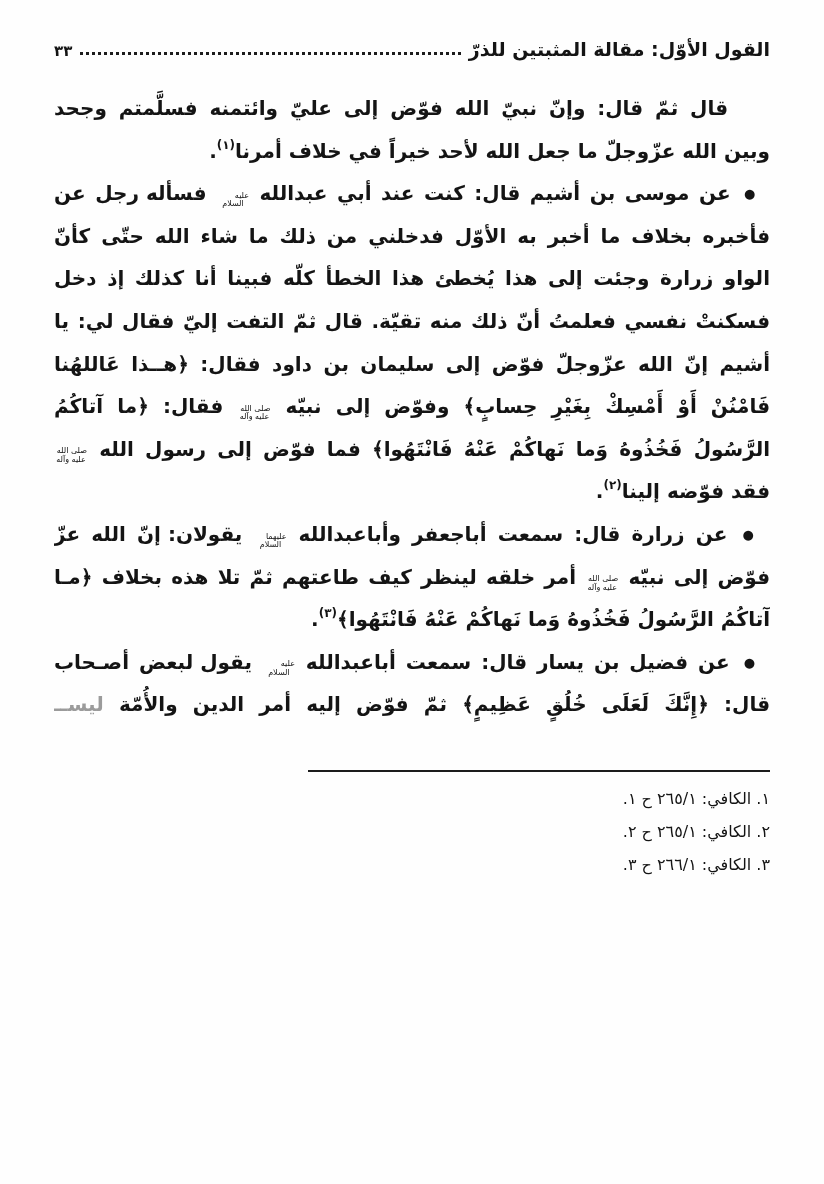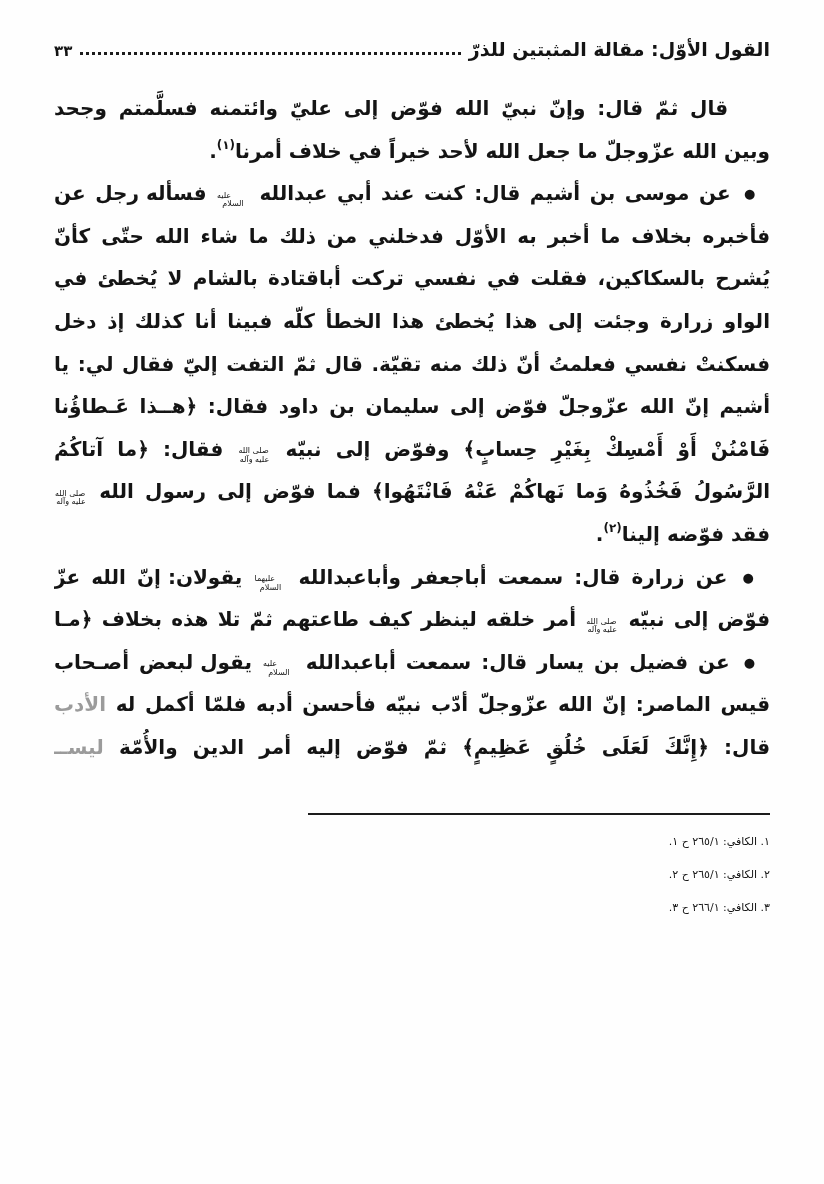--- a/index.html
+++ b/index.html
@@ -72,40 +72,40 @@
     vertical-align: 9px;
     line-height: 0;
     font-weight: 700;
   }
   .hon {
     display: inline-block;
     width: 32px;
     font-size: 8px;
     font-weight: 400;
     line-height: 1.05;
-    text-align: left;
+    text-align: right;
     text-align-last: center;
     -moz-text-align-last: center;
     vertical-align: -6px;
     white-space: normal;
     text-indent: 0;
     margin: 0 1px;
   }
   .fade { opacity: 0.42; }
 
   
   .footnote-block { margin-top: 44px; }
   .footnote-rule {
     width: 462px;
     height: 2px;
     background: #1c1c1c;
   }
   .footnotes {
     padding-top: 10px;
-    font-size: 11px;
+    font-size: 16px;
     font-weight: 400;
     line-height: 33px;
     text-align: right;
   }
   .footnote-item { height: 33px; overflow: hidden; }
 </style>
 </head>
 <body>
 
 <div class="page">
@@ -121,24 +121,23 @@
     <div class="ln ind1"><span>قال ثمّ قال: وإنّ نبيّ الله فوّض إلى عليّ وائتمنه فسلَّمتم وجحد النـاس</span></div>
     <div class="ln last"><span>وبين الله عزّوجلّ ما جعل الله لأحد خيراً في خلاف أمرنا</span><sup class="fn">(١)</sup><span>.</span></div>
 
     <div class="ln bline">
       <span class="bullet">●</span>
       <span>عن موسى بن أشيم قال: كنت عند أبي عبدالله</span>
       <span class="hon">عليه السلام</span>
       <span>فسأله رجل عن آية</span>
     </div>
     <div class="ln"><span>فأخبره بخلاف ما أخبر به الأوّل فدخلني من ذلك ما شاء الله حتّى كأنّ قلبي</span></div>
-    <div class="ln"><span>يُشرح بالسكاكين، فقلت في نفسي تركت أباقتادة بالشام لا يُخطئ في</span></div>
     <div class="ln"><span>الواو زرارة وجئت إلى هذا يُخطئ هذا الخطأ كلّه فبينا أنا كذلك إذ دخل</span></div>
     <div class="ln"><span>فسكنتْ نفسي فعلمتُ أنّ ذلك منه تقيّة. قال ثمّ التفت إليّ فقال لي: يا ابن</span></div>
-    <div class="ln"><span>أشيم إنّ الله عزّوجلّ فوّض إلى سليمان بن داود فقال: ﴿هــذا عَـطاؤُنا</span></div>
+    <div class="ln"><span>أشيم إنّ الله عزّوجلّ فوّض إلى سليمان بن داود فقال: ﴿هــذا عَاللهُنا</span></div>
     <div class="ln">
       <span>فَامْنُنْ أَوْ أَمْسِكْ بِغَيْرِ حِسابٍ﴾ وفوّض إلى نبيّه</span>
       <span class="hon">صلى الله عليه وآله</span>
       <span>فقال: ﴿ما آتاكُمُ</span>
     </div>
     <div class="ln">
       <span>الرَّسُولُ فَخُذُوهُ وَما نَهاكُمْ عَنْهُ فَانْتَهُوا﴾ فما فوّض إلى رسول الله</span>
       <span class="hon">صلى الله عليه وآله</span>
     </div>
     <div class="ln last"><span>فقد فوّضه إلينا</span><sup class="fn">(٢)</sup><span>.</span></div>
@@ -147,30 +146,27 @@
       <span class="bullet">●</span>
       <span>عن زرارة قال: سمعت أباجعفر وأباعبدالله</span>
       <span class="hon">عليهما السلام</span>
       <span>يقولان: إنّ الله عزّ وجّل</span>
     </div>
     <div class="ln">
       <span>فوّض إلى نبيّه</span>
       <span class="hon">صلى الله عليه وآله</span>
       <span>أمر خلقه لينظر كيف طاعتهم ثمّ تلا هذه بخلاف ﴿مـا</span>
     </div>
+    <div class="ln last"><span>آتاكُمُ الرَّسُولُ فَخُذُوهُ وَما نَهاكُمْ عَنْهُ فَانْتَهُوا﴾</span><sup class="fn">(٣)</sup><span>.</span></div>
 
     <div class="ln bline">
       <span class="bullet">●</span>
       <span>عن فضيل بن يسار قال: سمعت أباعبدالله</span>
       <span class="hon">عليه السلام</span>
       <span>يقول لبعض أصـحاب</span>
-    </div>
-    <div class="ln">
-      <span>قيس الماصر: إنّ الله عزّوجلّ أدّب نبيّه فأحسن أدبه فلمّا أكمل له</span>
-      <span class="fade">الأدب</span>
     </div>
     <div class="ln">
       <span>قال: ﴿إِنَّكَ لَعَلَى خُلُقٍ عَظِيمٍ﴾ ثمّ فوّض إليه أمر الدين والأُمّة</span>
       <span class="fade">ليســ</span>
     </div>
 
   </div>
 
   <div class="footnote-block">
     <div class="footnote-rule"></div>

